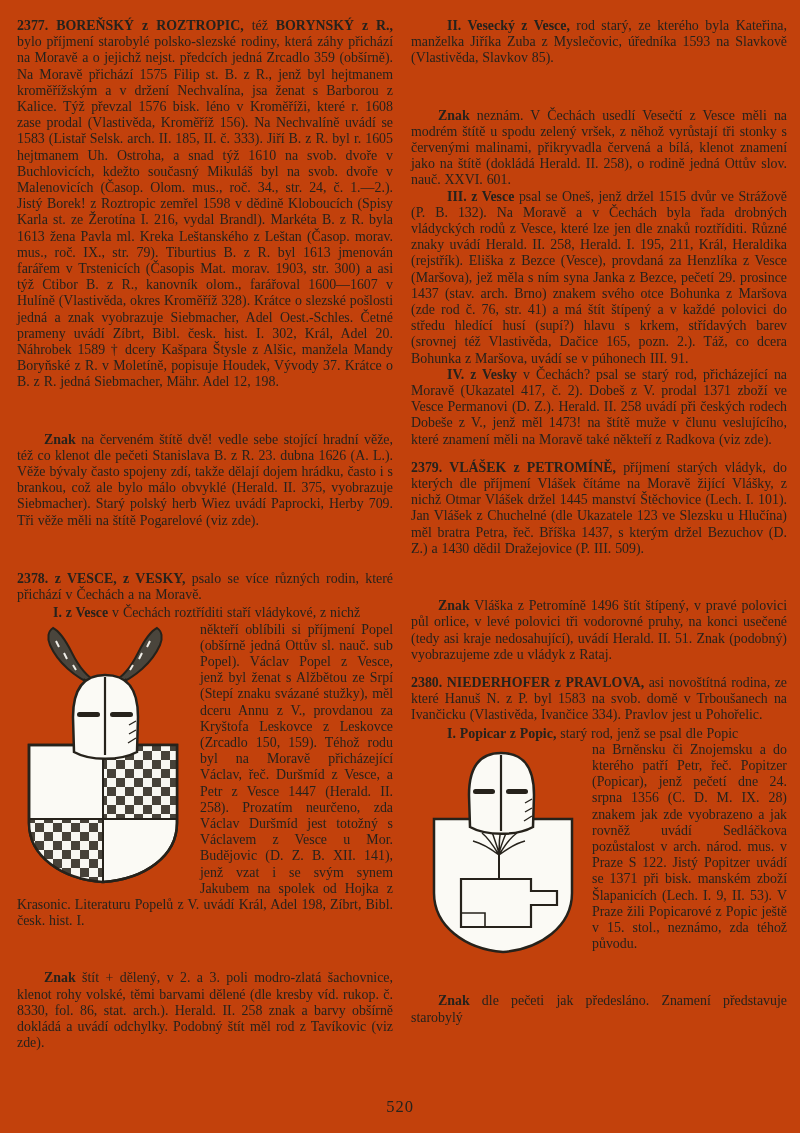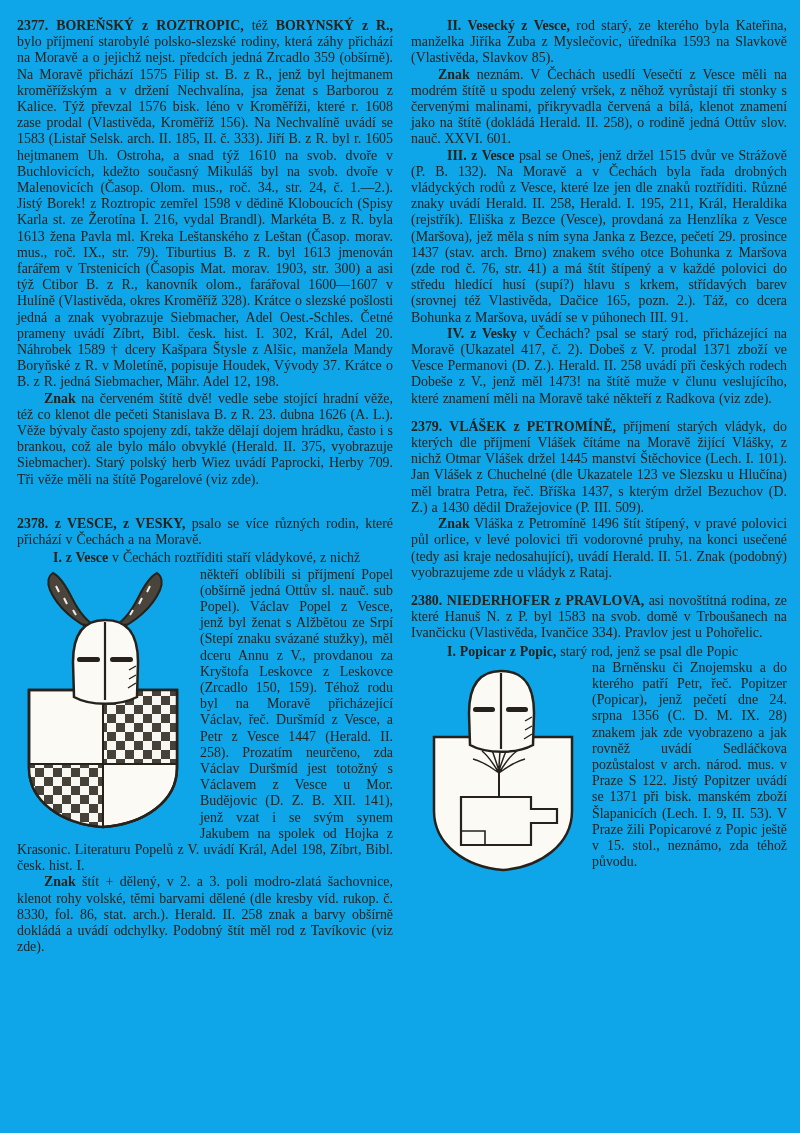--- a/index.html
+++ b/index.html
@@ -3,36 +3,36 @@
 <meta charset="utf-8">
 <style>
   html,body{margin:0;padding:0;}
   body{
     width:800px;height:1133px;
     background:#fbfaf6;
     font-family:"Liberation Serif","DejaVu Serif",serif;
     color:#26221c;
   }
   .page{
-    position:relative;width:800px;height:1133px;overflow:hidden;background:#0ea5e9;
+    position:relative;width:800px;height:1133px;overflow:hidden;background:#c2410c;
   }
   .cols{display:flex;gap:18px;padding:18px 12px 0 17px;}
   .col{width:376px;flex:0 0 376px;}
   p{
     margin:0;
     text-align:justify;
     font-size:13.9px;
     line-height:16.2px;
     word-spacing:0.4px;
   }
   .b{font-weight:bold;}
-  .ind{text-indent:27px;}
+  .ind{text-indent:27px;margin-top:41px;}
   .sec{text-indent:36px;}
   .art{text-indent:0;}
-  .gap-l{margin-top:28px;}
+  .gap-l{margin-top:42px;}
   .gap-n{margin-top:12px;}
   .gap-s{margin-top:11px;}
   .flow{margin-top:2px;}
   .flow::after{content:"";display:block;clear:both;}
   .figfloat{float:left;margin:3px 11px 2px 0;}
   .figfloat svg{display:block;}
   .fig-popic_arms{margin-left:16px;margin-right:13px;}
   .pagenum{
     position:absolute;left:0;right:0;bottom:16px;
     text-align:center;font-size:16.5px;letter-spacing:1px;
@@ -98,16 +98,18 @@
     <path d="M72 110 C64 104 54 98 46 96 M72 110 C66 100 60 92 55 88 M72 108 C69 98 66 90 64 84 M72 108 C72 98 73 88 74 82 M72 108 C75 98 78 90 81 84 M72 110 C78 100 84 92 90 88 M72 110 C80 104 90 98 98 96" fill="none" stroke="#26221b" stroke-width="1.5"></path>
     <path d="M34 134 H104 V146 H130 V160 H104 V182 H34 Z" fill="#fbfaf5" stroke="#26221b" stroke-width="2.2"></path>
     <path d="M34 168 H58 V182" fill="none" stroke="#26221b" stroke-width="1.6"></path>
     <path d="M42 50 C42 20 54 8 74 8 C95 8 107 20 107 50 L106 82 C90 91 59 91 43 82 Z" fill="#fbfaf5" stroke="#26221b" stroke-width="2.5"></path>
     <path d="M74 10 V86" stroke="#26221b" stroke-width="2.2" fill="none"></path>
     <rect x="46" y="44" width="22" height="5" rx="2.5" fill="#26221b"></rect>
     <rect x="79" y="44" width="22" height="5" rx="2.5" fill="#26221b"></rect>
     <path d="M98 58 l7 -4 M98 67 l7 -4 M97 76 l8 -5" stroke="#26221b" stroke-width="1.4" fill="none"></path>
   </svg>
 </span><span>na Brněnsku či Znojemsku a do kterého patří Petr, řeč. Popitzer (Popicar), jenž pečetí dne 24. srpna 1356 (C. D. M. IX. 28) znakem jak zde vyobrazeno a jak rovněž uvádí Sedláčkova pozůstalost v arch. národ. mus. v Praze S 122. Jistý Popitzer uvádí se 1371 při bisk. manském zboží Šlapanicích (Lech. I. 9, II. 53). V Praze žili Popicarové z Popic ještě v 15. stol., neznámo, zda téhož původu.</span></p>
+          <p class="ind"><span class="b">Znak</span><span> dle pečeti jak předesláno. Znamení představuje starobylý</span></p>
         </div>
       </div>
   </div>
+  <div class="pagenum">520</div>
 </div>
 
 </body></html>

